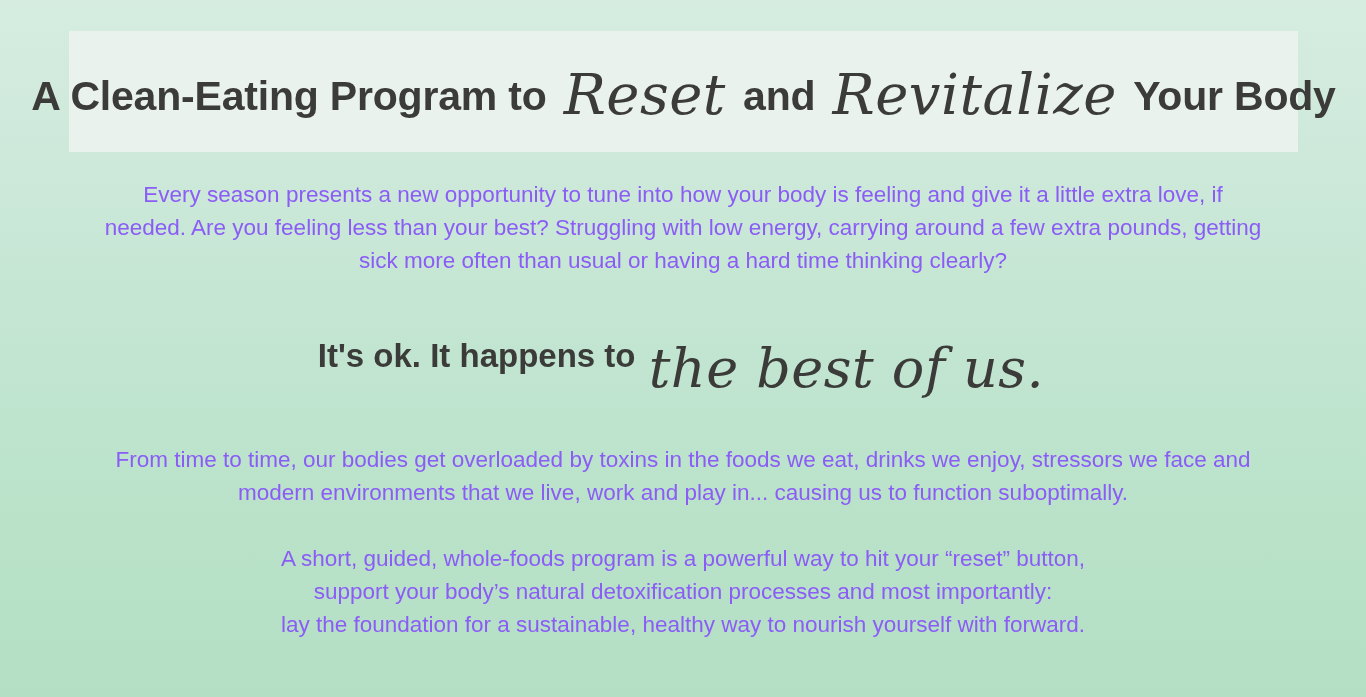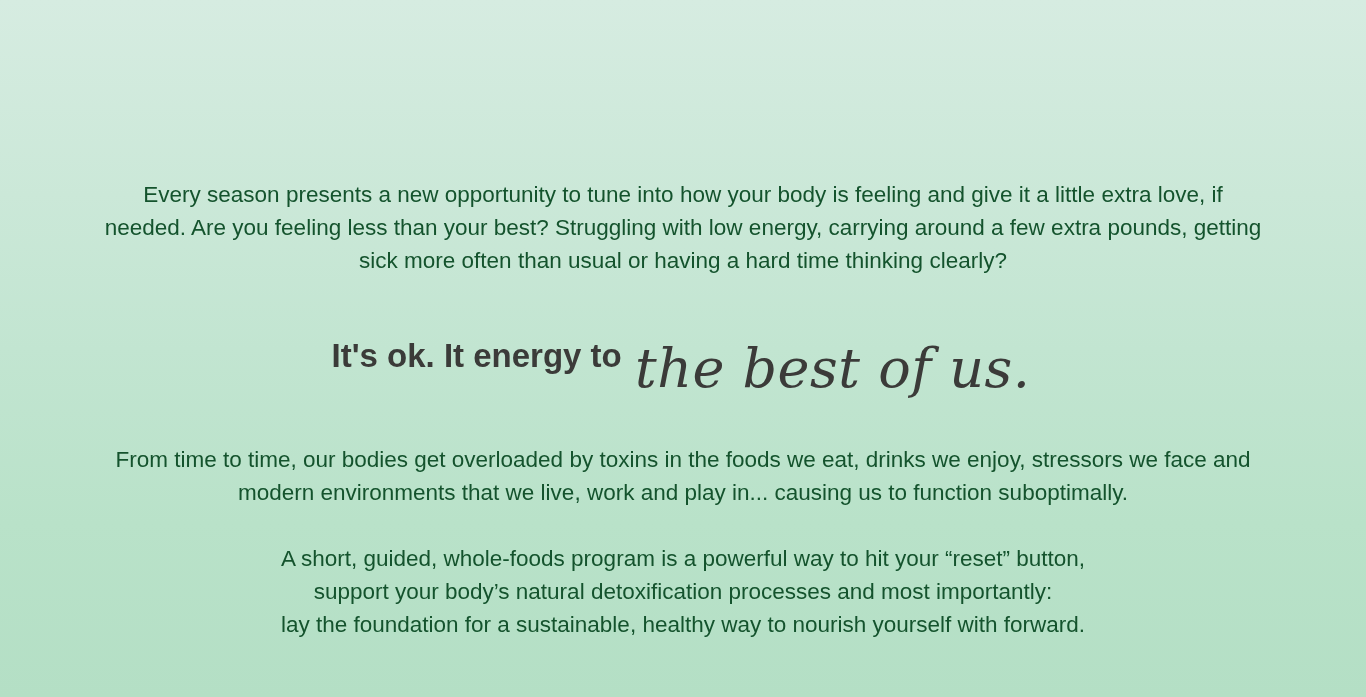--- a/index.html
+++ b/index.html
@@ -57,21 +57,21 @@
     position: relative;
     top: 4px;
   }
 
   
   .body-text {
     position: absolute;
     left: 0;
     width: 1366px;
     text-align: center;
-    color: #14532d;
+    color: #8b5cf6;
     font-size: 22.5px;
     line-height: 33px;
   }
 
   .intro-paragraph {
     top: 178px;
     padding: 0 100px;
     box-sizing: border-box;
   }
 
@@ -111,25 +111,30 @@
 
   .closing-paragraph .line {
     display: block;
   }
 </style>
 </head>
 <body>
 
 <div class="page">
 
+  <div class="headline-banner">
+    <div class="headline">
+      <span>A Clean-Eating Program to </span><span class="script">Reset</span><span> and </span><span class="script">Revitalize</span><span> Your Body</span>
+    </div>
+  </div>
 
   <div class="body-text intro-paragraph">Every season presents a new opportunity to tune into how your body is feeling and give it a little extra love, if needed. Are you feeling less than your best? Struggling with low energy, carrying around a few extra pounds, getting sick more often than usual or having a hard time thinking clearly?</div>
 
   <div class="mid-statement">
-    <span>It's ok. It energy to </span><span class="script">the best of us.</span>
+    <span>It's ok. It happens to </span><span class="script">the best of us.</span>
   </div>
 
   <div class="body-text toxins-paragraph">From time to time, our bodies get overloaded by toxins in the foods we eat, drinks we enjoy, stressors we face and modern environments that we live, work and play in... causing us to function suboptimally.</div>
 
   <div class="body-text closing-paragraph">
     <span class="line">A short, guided, whole-foods program is a powerful way to hit your “reset” button,</span>
     <span class="line">support your body’s natural detoxification processes and most importantly:</span>
     <span class="line">lay the foundation for a sustainable, healthy way to nourish yourself with forward.</span>
   </div>
 

